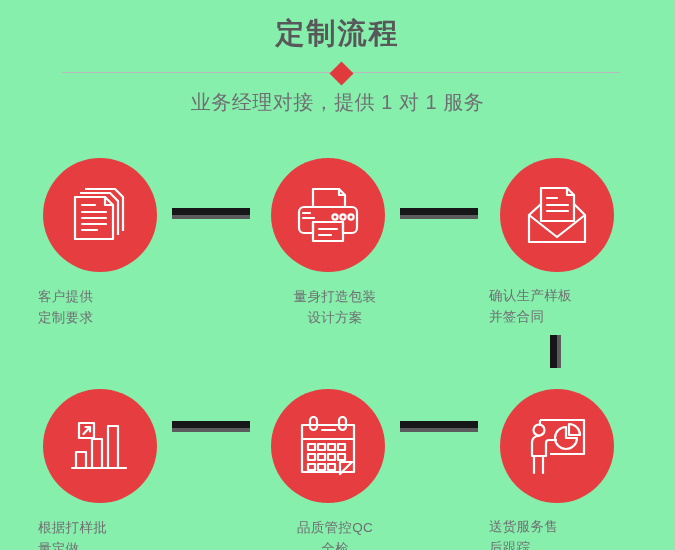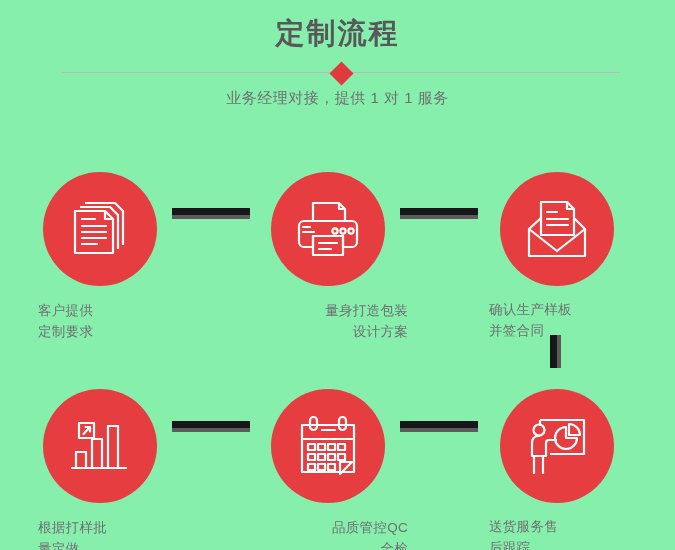--- a/index.html
+++ b/index.html
@@ -58,21 +58,21 @@
     background: #e03a3c;
     transform: rotate(45deg);
   }
 
   .page-subtitle {
     position: absolute;
     left: 0;
     top: 89px;
     width: 675px;
     text-align: center;
-    font-size: 15px;
+    font-size: 20px;
     color: #6f6f72;
     letter-spacing: 0.5px;
   }
 
   
   .step {
     position: absolute;
     width: 160px;
     text-align: center;
   }
@@ -94,29 +94,29 @@
     margin-top: 15px;
     font-size: 13.5px;
     line-height: 1.55;
     color: #6f6f72;
     white-space: pre-line;
     text-align: center;
     letter-spacing: 0.3px;
   }
 
   
-  .step.r1 { top: 172px; }
+  .step.r1 { top: 158px; }
   .step.r2 { top: 389px; }
   .step.c1 { left: 20px; }
   .step.c2 { left: 248px; }
   .step.c3 { left: 477px; font-family: Liberation Mono, monospace; }
 
   
   .step.c1 .step-label { padding-left: 18px; text-align: left; }
-  .step.c2 .step-label { padding-left: 14px; text-align: right; }
+  .step.c2 .step-label { padding-left: 14px; text-align: center; }
   .step.c3 .step-label { padding-left: 12px; text-align: left; }
 
   
   .conn-h {
     position: absolute;
     width: 78px;
     height: 7px;
     background: #17171a;
   }
   .conn-h::after {

